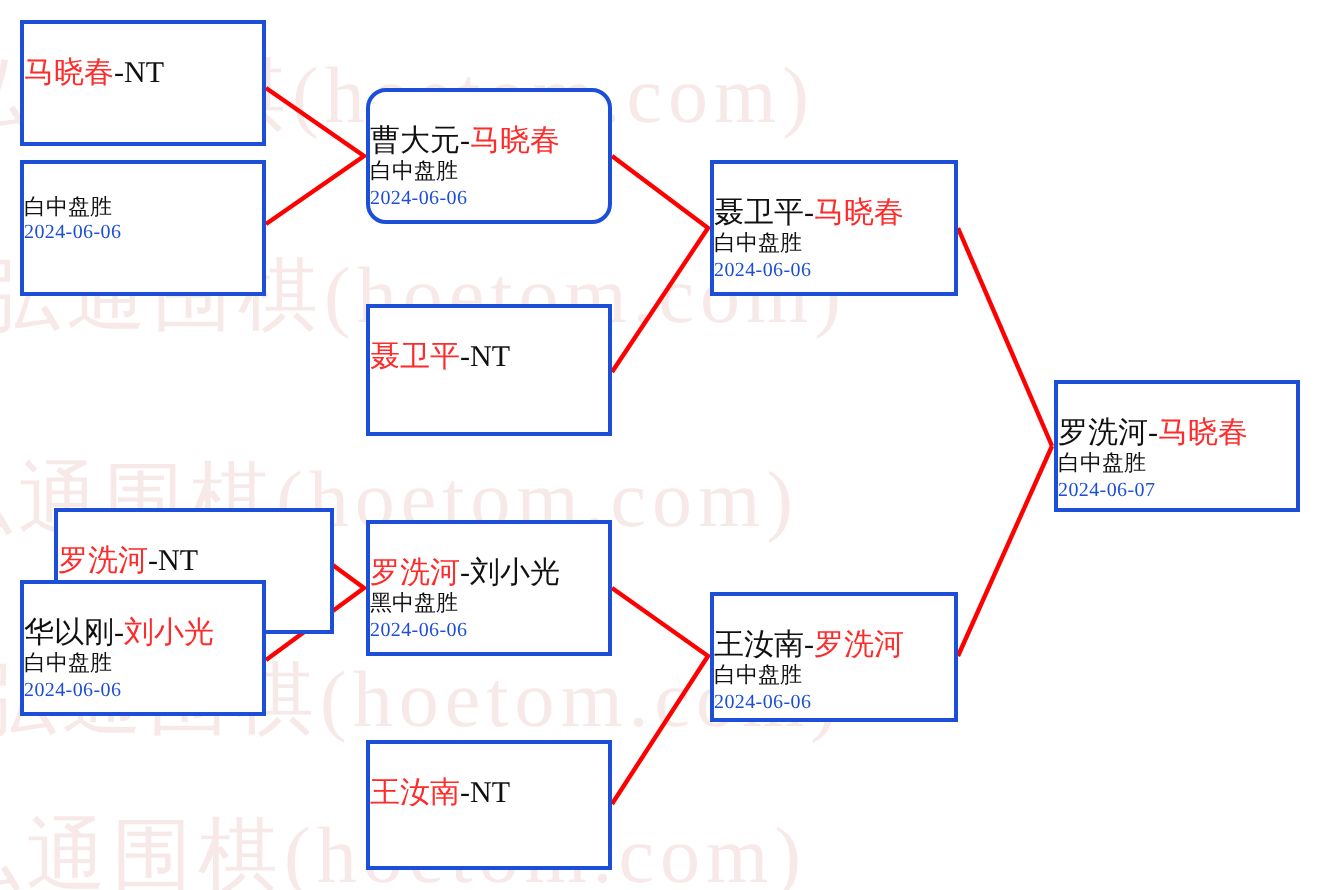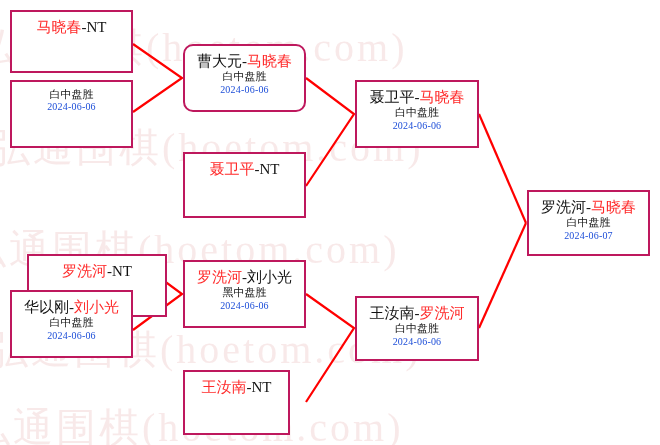--- a/index.html
+++ b/index.html
@@ -47,24 +47,24 @@
     inset: 0;
     z-index: 1;
     pointer-events: none;
   }
 
   
   .match-box {
     position: absolute;
     z-index: 2;
     box-sizing: border-box;
-    border: 2px solid #be185d;
+    border: 2px solid #1d4ed8;
     background: #ffffff;
-    text-align: center;
-    padding-top: 6px;
+    text-align: left;
+    padding-top: 16px;
     line-height: 1.22;
   }
   .match-title {
     font-size: 15px;
     color: #111111;
     white-space: nowrap;
   }
   .match-title .hl { color: #ff2a2a; }
   .match-title .sep { color: #111111; }
   .match-result {
@@ -122,21 +122,21 @@
         <div class="match-date">2024-06-06</div>
       </div>
       <div class="match-box" style="left: 183px; top: 152px; width: 123px; height: 66px;">
         <div class="match-title"><span class="hl">聂卫平</span><span class="sep">-</span><span>NT</span></div>
       </div>
       <div class="match-box" style="left: 183px; top: 260px; width: 123px; height: 68px;">
         <div class="match-title"><span class="hl">罗洗河</span><span class="sep">-</span><span>刘小光</span></div>
         <div class="match-result">黑中盘胜</div>
         <div class="match-date">2024-06-06</div>
       </div>
-      <div class="match-box" style="left: 183px; top: 370px; width: 107px; height: 65px;">
+      <div class="match-box" style="left: 183px; top: 370px; width: 123px; height: 65px;">
         <div class="match-title"><span class="hl">王汝南</span><span class="sep">-</span><span>NT</span></div>
       </div>
       <div class="match-box" style="left: 355px; top: 80px; width: 124px; height: 68px;">
         <div class="match-title"><span>聂卫平</span><span class="sep">-</span><span class="hl">马晓春</span></div>
         <div class="match-result">白中盘胜</div>
         <div class="match-date">2024-06-06</div>
       </div>
       <div class="match-box" style="left: 355px; top: 296px; width: 124px; height: 65px;">
         <div class="match-title"><span>王汝南</span><span class="sep">-</span><span class="hl">罗洗河</span></div>
         <div class="match-result">白中盘胜</div>

